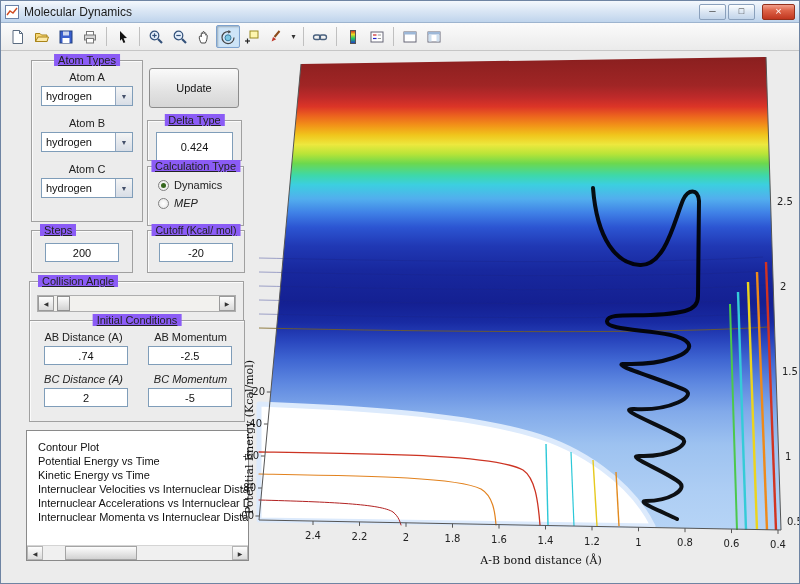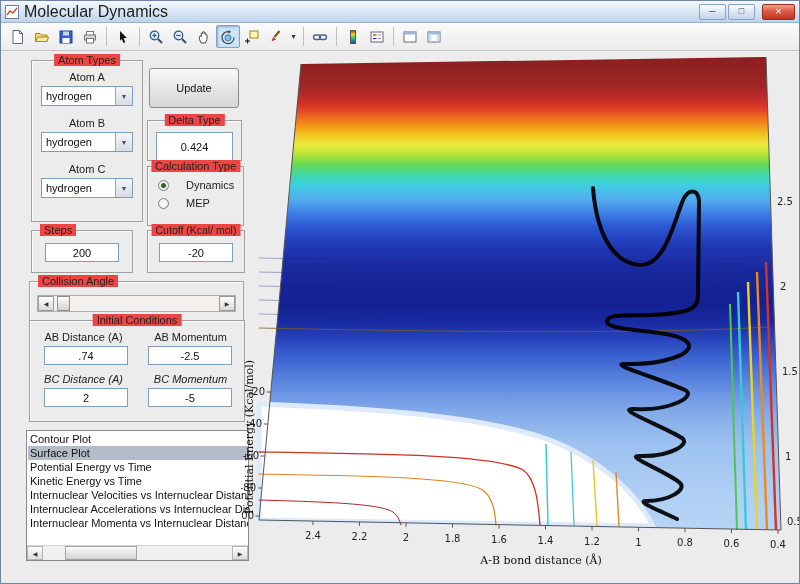--- a/index.html
+++ b/index.html
@@ -3,67 +3,67 @@
 <meta charset="utf-8">
 <style>
   html,body{margin:0;padding:0;background:#555;}
   *{box-sizing:border-box;}
   .window{position:relative;width:800px;height:584px;background:#ececec;border:1px solid #6e84a3;
     font-family:"Liberation Sans",sans-serif;overflow:hidden;}
   
   .titlebar{height:22px;background:linear-gradient(#f4f8fd,#dbe7f5 45%,#bfd4ec);
     border-bottom:1px solid #9db4cf;display:flex;align-items:center;padding:0 4px;}
   .title-icon{width:14px;height:14px;margin-right:5px;flex:0 0 auto;}
-  .title-text{font-size:16px;color:#1c1c1c;}
+  .title-text{font-size:12px;color:#1c1c1c;}
   .win-buttons{margin-left:auto;display:flex;align-items:center;gap:2px;}
   .win-btn{width:27px;height:16px;border:1px solid #8aa0bc;border-radius:2px;
     background:linear-gradient(#fdfefe,#dbe6f3 50%,#c2d4ea);display:flex;align-items:center;
     justify-content:center;font-size:9px;color:#333;line-height:1;}
   .win-btn.close{width:33px;margin-left:5px;background:linear-gradient(#f2a08c,#dd6247 40%,#c0361f);
     border-color:#93301c;color:#fff;font-size:11px;}
   
   .toolbar{height:28px;background:linear-gradient(#fbfbfb,#ebebeb);border-bottom:1px solid #c6c6c6;
     display:flex;align-items:center;padding:0 5px;}
   .tbtn{width:24px;height:23px;display:flex;align-items:center;justify-content:center;
     border:1px solid transparent;border-radius:2px;}
   .tbtn.active{background:#cde4f7;border-color:#7da2ce;box-shadow:inset 1px 1px 2px rgba(0,0,0,.25);}
   .tbtn svg{width:16px;height:16px;display:block;}
   .tcaret{width:11px;height:23px;display:flex;align-items:center;justify-content:center;
     font-size:8px;color:#333;}
   .tsep{width:1px;height:19px;background:#c0c0c0;margin:0 4px;flex:0 0 auto;}
   
   .content{position:absolute;top:51px;left:0;right:0;bottom:0;}
   .gpanel{position:absolute;border:1px solid #a0a0a0;box-shadow:inset 1px 1px 0 #fbfbfb;background:#ececec;}
-  .gtitle{position:absolute;top:-7px;left:50%;transform:translateX(-50%);background:#ef4444;
-    padding:0 4px;font-size:11px;color:#222;white-space:nowrap;}
+  .gtitle{position:absolute;top:-7px;left:50%;transform:translateX(-50%);background:#8b5cf6;
+    padding:0 4px;font-size:11px;color:#222;white-space:nowrap;text-decoration:underline;}
   .gtitle.left{left:8px;transform:none;}
   .lbl{font-size:11px;color:#222;text-align:center;}
   .edit{background:#fff;border:1px solid #7f9db9;font-size:11px;color:#111;
     display:flex;align-items:center;justify-content:center;}
   .combo{display:flex;background:#fff;border:1px solid #7f9db9;height:20px;align-items:center;}
   .combo .val{flex:1;padding-left:4px;font-size:11px;color:#111;overflow:hidden;white-space:nowrap;}
   .combo .cbtn{width:17px;align-self:stretch;background:linear-gradient(#f5f5f5,#d7dde6);
     border-left:1px solid #94a8c0;display:flex;align-items:center;justify-content:center;
     font-size:7px;color:#44506a;}
   .btn{background:linear-gradient(#fafafa,#e2e2e2 60%,#d6d6d6);border:1px solid #8c8c8c;
     border-radius:3px;font-size:11px;color:#111;display:flex;align-items:center;justify-content:center;}
-  .radio-row{display:flex;align-items:center;gap:17px;font-size:11px;color:#222;}
+  .radio-row{display:flex;align-items:center;gap:5px;font-size:11px;color:#222;}
   .rdot{width:11px;height:11px;border-radius:50%;border:1px solid #808080;
     background:radial-gradient(#ffffff,#e4e4e4);display:flex;align-items:center;justify-content:center;}
   .rdot .dot{width:5px;height:5px;border-radius:50%;background:#35661e;}
   
   .slider{position:relative;height:17px;background:#f2f1ee;border:1px solid #aeaeae;}
   .sl-btn{position:absolute;top:0;width:16px;height:15px;background:linear-gradient(#fefefe,#d9d9d9);
     border:1px solid #9a9a9a;display:flex;align-items:center;justify-content:center;
     font-size:6px;color:#333;}
   .sl-thumb{position:absolute;top:0;width:13px;height:15px;background:linear-gradient(#fdfdfd,#d2d2d2);
     border:1px solid #8f8f8f;}
   
   .listbox{position:absolute;background:#fff;border:1px solid #8a8a8a;overflow:hidden;}
-  .listbox ul{margin:0;padding:1px 0 0 1px;list-style:none;font-size:11px;line-height:14px;
+  .listbox ul{margin:8px;padding:1px 0 0 1px;list-style:none;font-size:11px;line-height:14px;
     white-space:nowrap;}
   .listbox li{padding-left:2px;color:#111;}
   .listbox li.sel{background:#b3bcc8;}
   .hscroll{position:absolute;left:0;right:0;bottom:0;height:15px;background:#f0f0f0;
     border-top:1px solid #d4d4d4;display:flex;align-items:stretch;}
   .hs-btn{width:16px;background:linear-gradient(#fdfdfd,#dcdcdc);border:1px solid #b4b4b4;
     display:flex;align-items:center;justify-content:center;font-size:6px;color:#333;}
   .hs-thumb{width:72px;margin-left:22px;background:linear-gradient(#fdfdfd,#d2d2d2);border:1px solid #a4a4a4;}
   .hs-track{flex:1;}
   .plot-svg{position:absolute;left:240px;top:0;}
@@ -239,21 +239,21 @@
     </div>
 
     <div class="gpanel" style="left:146px;top:114px;width:97px;height:60px;">
       <span class="gtitle">Calculation Type</span>
       <div class="radio-row" style="margin:12px 0 0 10px;">
         <span class="rdot">
             <span class="dot"></span>
           </span>
         <span>Dynamics</span>
       </div>
-      <div class="radio-row" style="margin:6px 0 0 10px;">
+      <div class="radio-row" style="margin:6px 0 0 10px;font-style:italic;">
         <span class="rdot off"></span>
         <span>MEP</span>
       </div>
     </div>
 
     <div class="gpanel" style="left:30px;top:178px;width:102px;height:43px;">
       <span class="gtitle left">Steps</span>
       <div class="edit" style="margin:12px 13px 0;height:19px;">200</div>
     </div>
 
@@ -287,21 +287,20 @@
       </div>
       <div style="display:flex;margin-top:3px;">
         <div class="edit" style="width:84px;height:19px;margin-left:14px;">2</div>
         <div class="edit" style="width:84px;height:19px;margin-left:20px;">-5</div>
       </div>
     </div>
 
     <div class="listbox" style="left:25px;top:378px;width:223px;height:131px;">
       <ul>
         <li>Contour Plot</li>
-        <li class="sel">Surface Plot</li>
         <li>Potential Energy vs Time</li>
         <li>Kinetic Energy vs Time</li>
         <li>Internuclear Velocities vs Internuclear Distance</li>
         <li>Internuclear Accelerations vs Internuclear Distance</li>
         <li>Internuclear Momenta vs Internuclear Distance</li>
       </ul>
       <div class="hscroll">
         <div class="hs-btn">◀</div>
         <div class="hs-thumb"></div>
         <div class="hs-track"></div>

